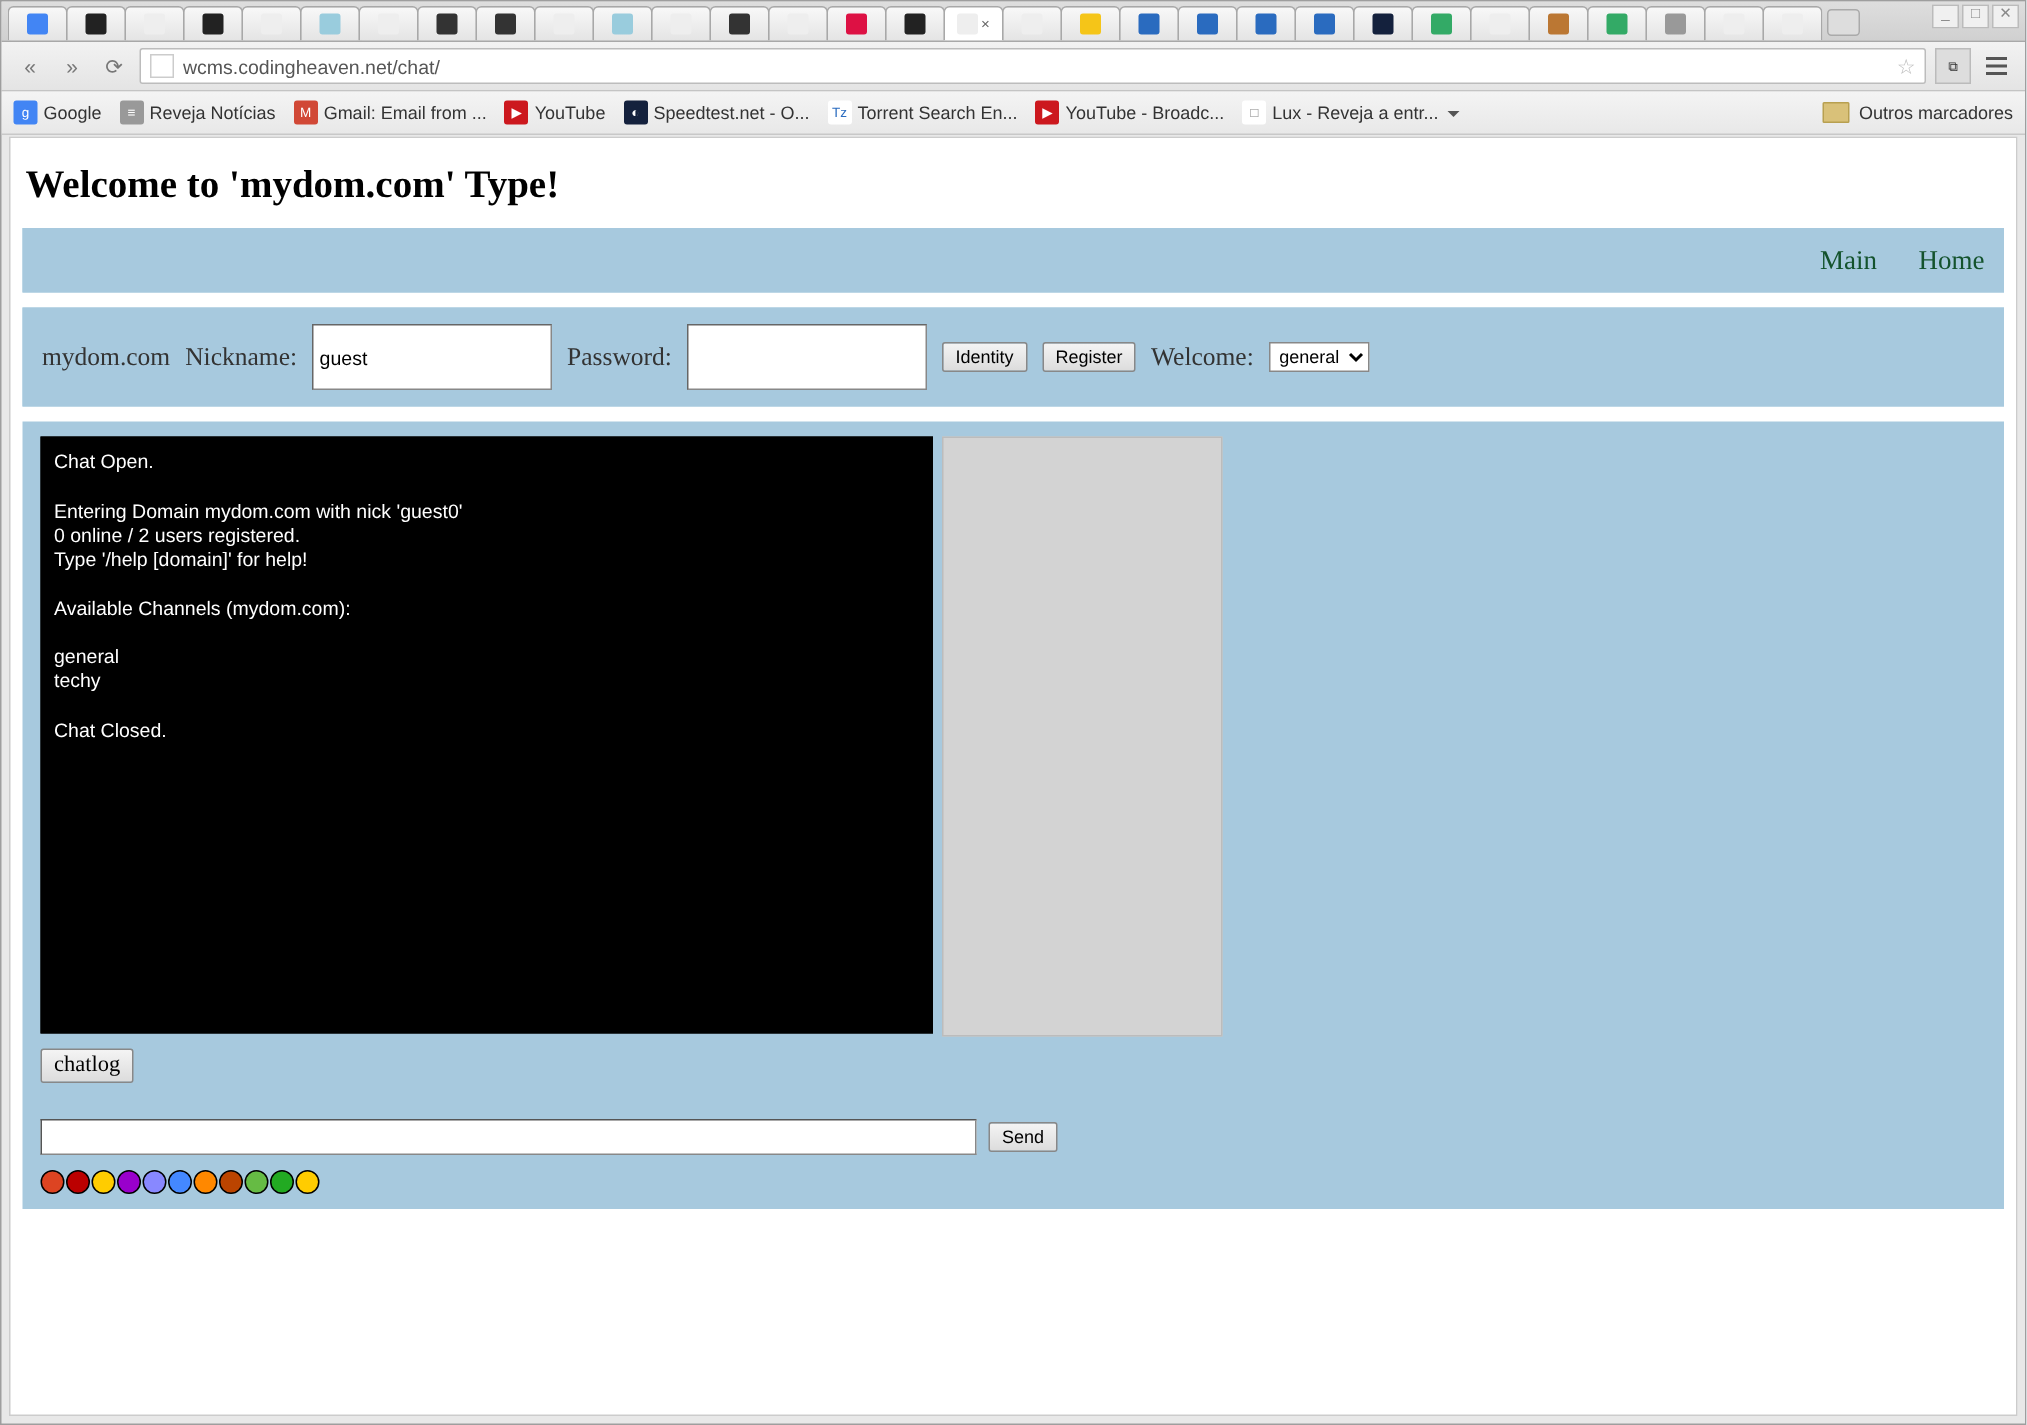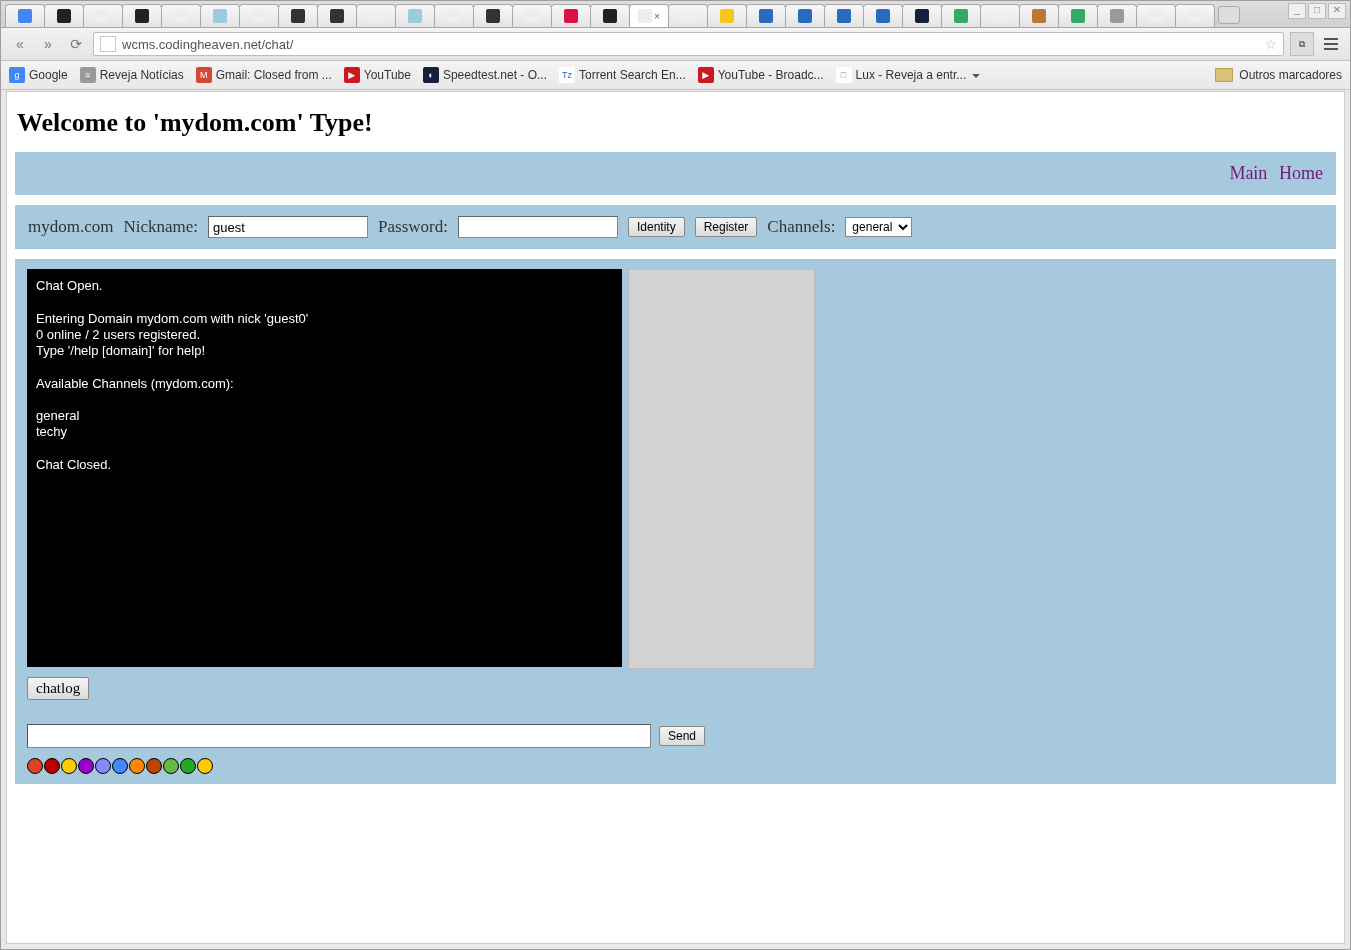--- a/index.html
+++ b/index.html
@@ -29,24 +29,24 @@
   .bm .ico{width:16px;height:16px;background:#777;font-size:9px;color:#fff;display:flex;align-items:center;justify-content:center;border-radius:2px}
   .bm.chev:after{content:"";border:4px solid transparent;border-top-color:#555;margin-top:5px;margin-left:2px}
   .bmbar .right{margin-left:auto;display:flex;align-items:center;gap:6px}
   .folder{width:16px;height:12px;background:#d9c179;border:1px solid #b8a050;border-radius:1px}
   
   .page{position:absolute;top:90px;bottom:5px;left:5px;right:5px;background:#fff;overflow:auto;border:1px solid #ccc}
   .page-inner{padding:8px}
   h1.title{font-family:"Times New Roman",serif;font-weight:bold;font-size:26px;margin:8px 0 14px 2px}
   .panel{background:#a7c9de;border:1px solid #a7c9de;padding:10px 12px;margin-bottom:10px}
   .navlinks{text-align:right}
-  .navlinks a{color:#701a75;font-family:"Times New Roman",serif;font-size:18px;text-decoration:none;margin-left:8px}
+  .navlinks a{color:#14532d;font-family:"Times New Roman",serif;font-size:18px;text-decoration:none;margin-left:24px}
   .loginrow{display:flex;align-items:center;gap:10px;font-family:"Times New Roman",serif;font-size:17px;color:#333;flex-wrap:wrap}
   .loginrow label{white-space:nowrap}
-  .textin{height:20px;border:1px solid #888;border-top-color:#666;border-left-color:#666;padding:0 4px;font-size:13px;background:#fff}
+  .textin{height:20px;border:1px solid #888;border-top-color:#666;border-left-color:#666;padding:11px 4px;font-size:13px;background:#fff}
   .nick{width:150px}
   .pass{width:150px}
   .btn{background:linear-gradient(#f4f4f4,#dcdcdc);border:1px solid #888;border-radius:2px;padding:2px 8px;font-size:12px;cursor:pointer}
   .selch{font-size:12px;border:1px solid #888;padding:1px 2px;background:#fff}
   .bigpanel{background:#a7c9de;padding:10px 12px}
   .colorrow{display:flex;align-items:flex-end;gap:12px;font-family:"Times New Roman",serif;font-size:17px;margin-bottom:8px}
   .colorbox{width:48px;height:20px;background:#000;border:3px solid #fff;outline:1px solid #999;box-shadow:1px 1px 2px rgba(0,0,0,.3)}
   .chatrow{display:flex;gap:6px}
   .chatwin{width:595px;height:398px;background:#000;color:#fff;font-family:Verdana,sans-serif;font-size:13px;padding:8px;box-sizing:border-box;border:1px solid #000;white-space:pre-wrap;line-height:1.25}
   .userwin{width:185px;height:398px;background:#d3d3d3;border:1px solid #bcbcbc}
@@ -187,21 +187,21 @@
     <div class="bm">
         <span class="ico" style="background: rgb(66, 133, 244);">g</span>
         <span>Google</span>
       </div>
       <div class="bm">
         <span class="ico" style="background: rgb(153, 153, 153);">≡</span>
         <span>Reveja Notícias</span>
       </div>
       <div class="bm">
         <span class="ico" style="background: rgb(209, 72, 54);">M</span>
-        <span>Gmail: Closed from ...</span>
+        <span>Gmail: Email from ...</span>
       </div>
       <div class="bm">
         <span class="ico" style="background: rgb(204, 24, 30);">▶</span>
         <span>YouTube</span>
       </div>
       <div class="bm">
         <span class="ico" style="background: rgb(20, 33, 61);">◐</span>
         <span>Speedtest.net - O...</span>
       </div>
       <div class="bm">
@@ -234,21 +234,21 @@
 
       <div class="panel">
         <div class="loginrow">
           <span>mydom.com</span>
           <label>Nickname:</label>
           <input class="textin nick" value="guest" style="">
           <label>Password:</label>
           <input type="password" class="textin pass" value="" style="">
           <button class="btn">Identity</button>
           <button class="btn">Register</button>
-          <label>Channels:</label>
+          <label>Welcome:</label>
           <select class="selch">
             <option>general</option>
           </select>
         </div>
       </div>
 
       <div class="bigpanel">
 
 
         <div class="chatrow">

